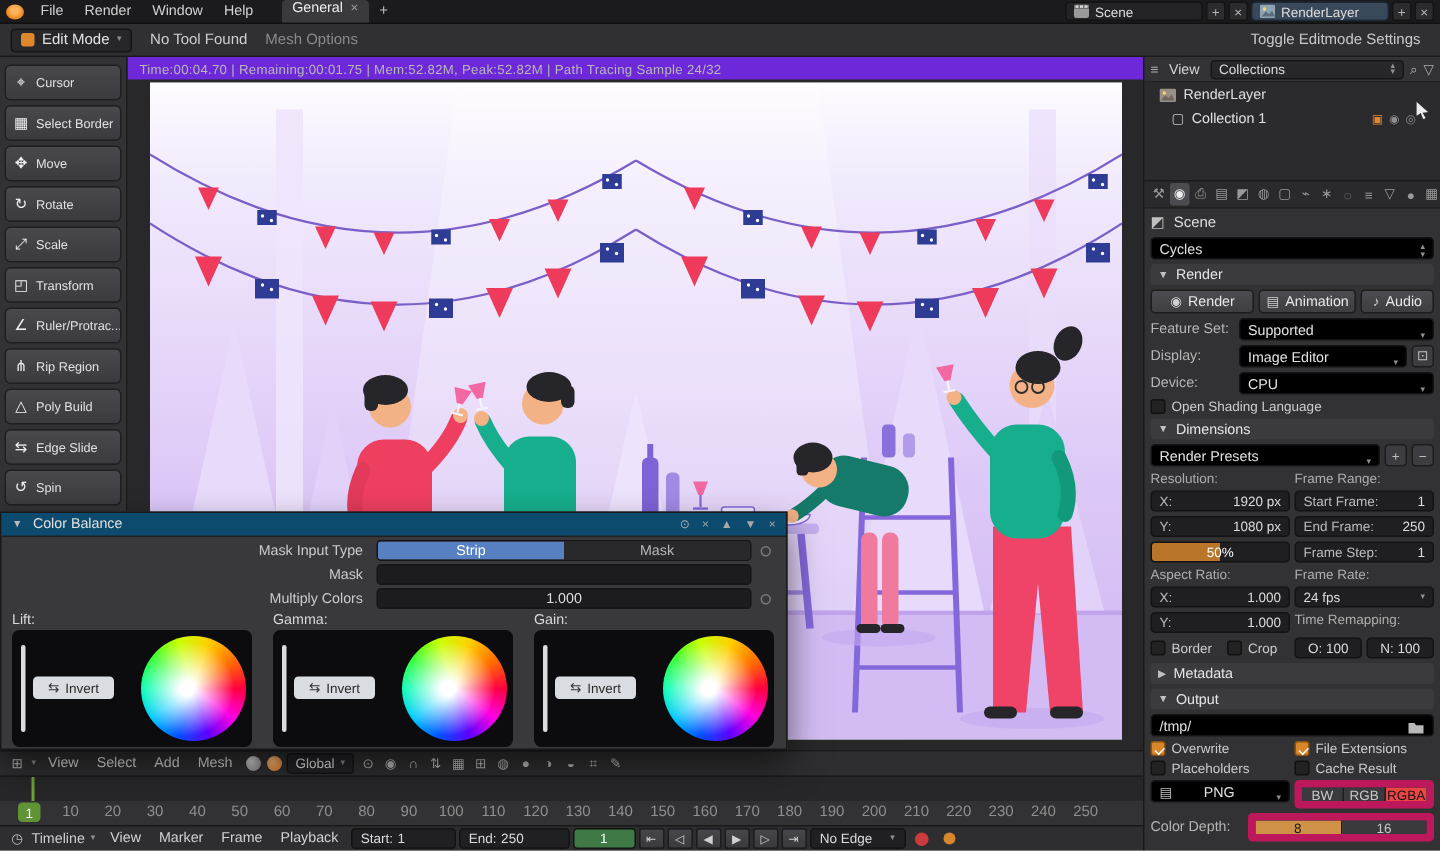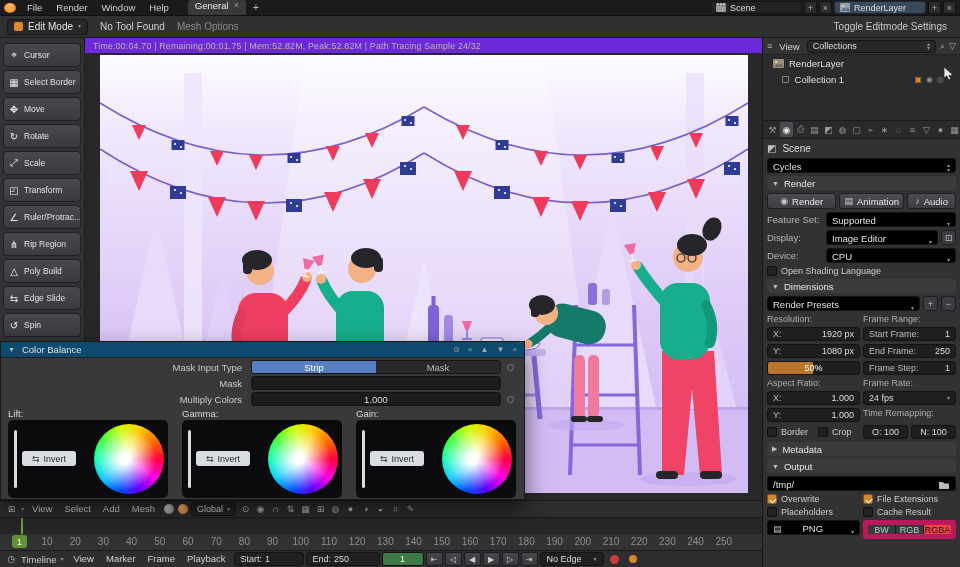--- a/index.html
+++ b/index.html
@@ -727,20 +727,27 @@
           <span class="dda">
               <span>▾</span>
             </span>
         </div>
         <div class="seg rgba">
             <span class="s">BW</span>
             <span class="s">RGB</span>
             <span class="s">RGBA</span>
           </div>
       </div>
+      <div class="row">
+        <span class="lab" style="width:62px">Color Depth:</span>
+        <div class="seg depth">
+            <span class="s">8</span>
+            <span class="s">16</span>
+          </div>
+      </div>
     </div>
   </div>
 </div>
 
 <div id="v3dhdr">
   <span class="hicon">⊞</span>
   <span class="dda" style="margin:0">
       <span>▾</span>
     </span>
   <div class="menubar">

